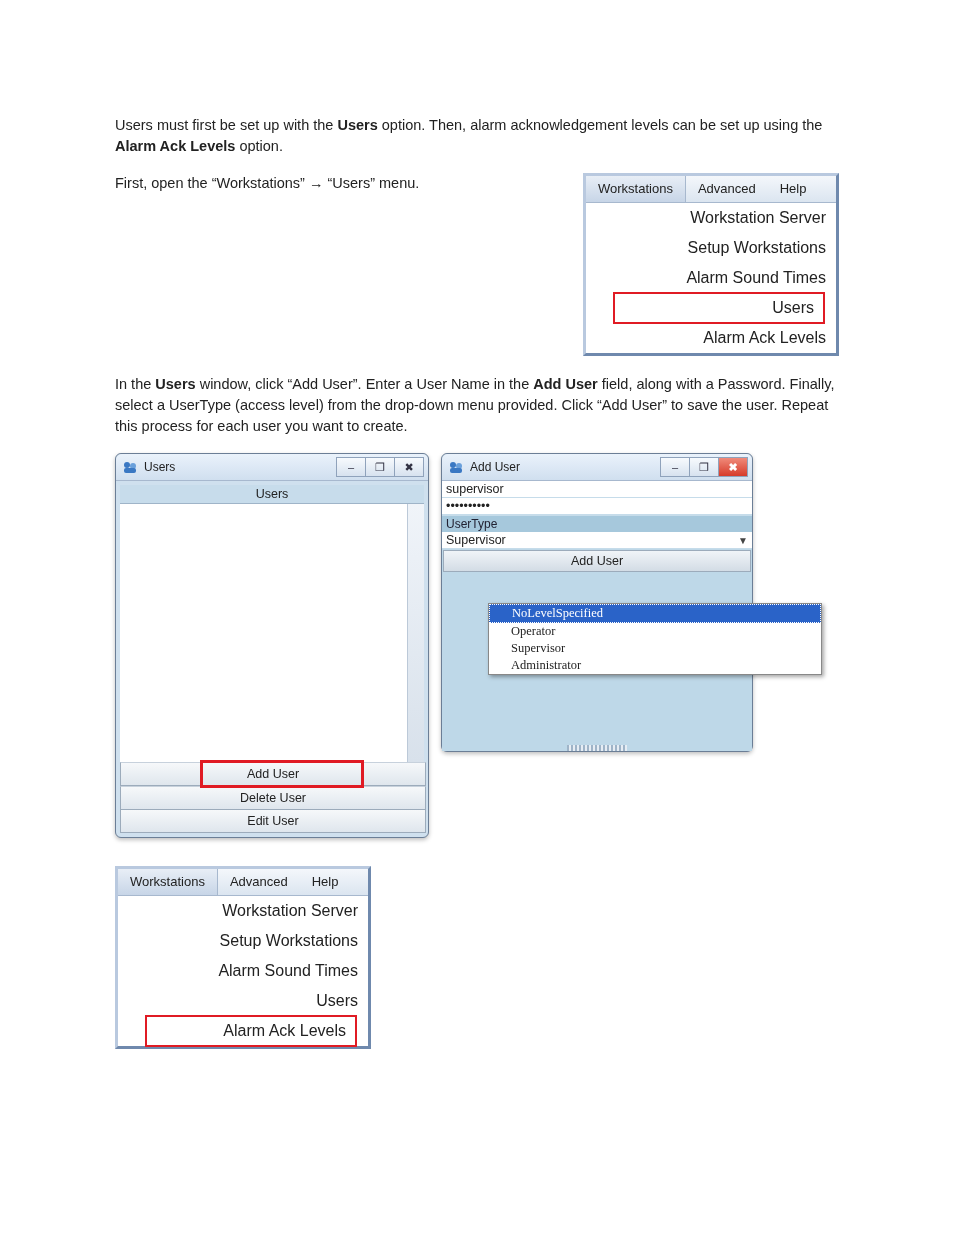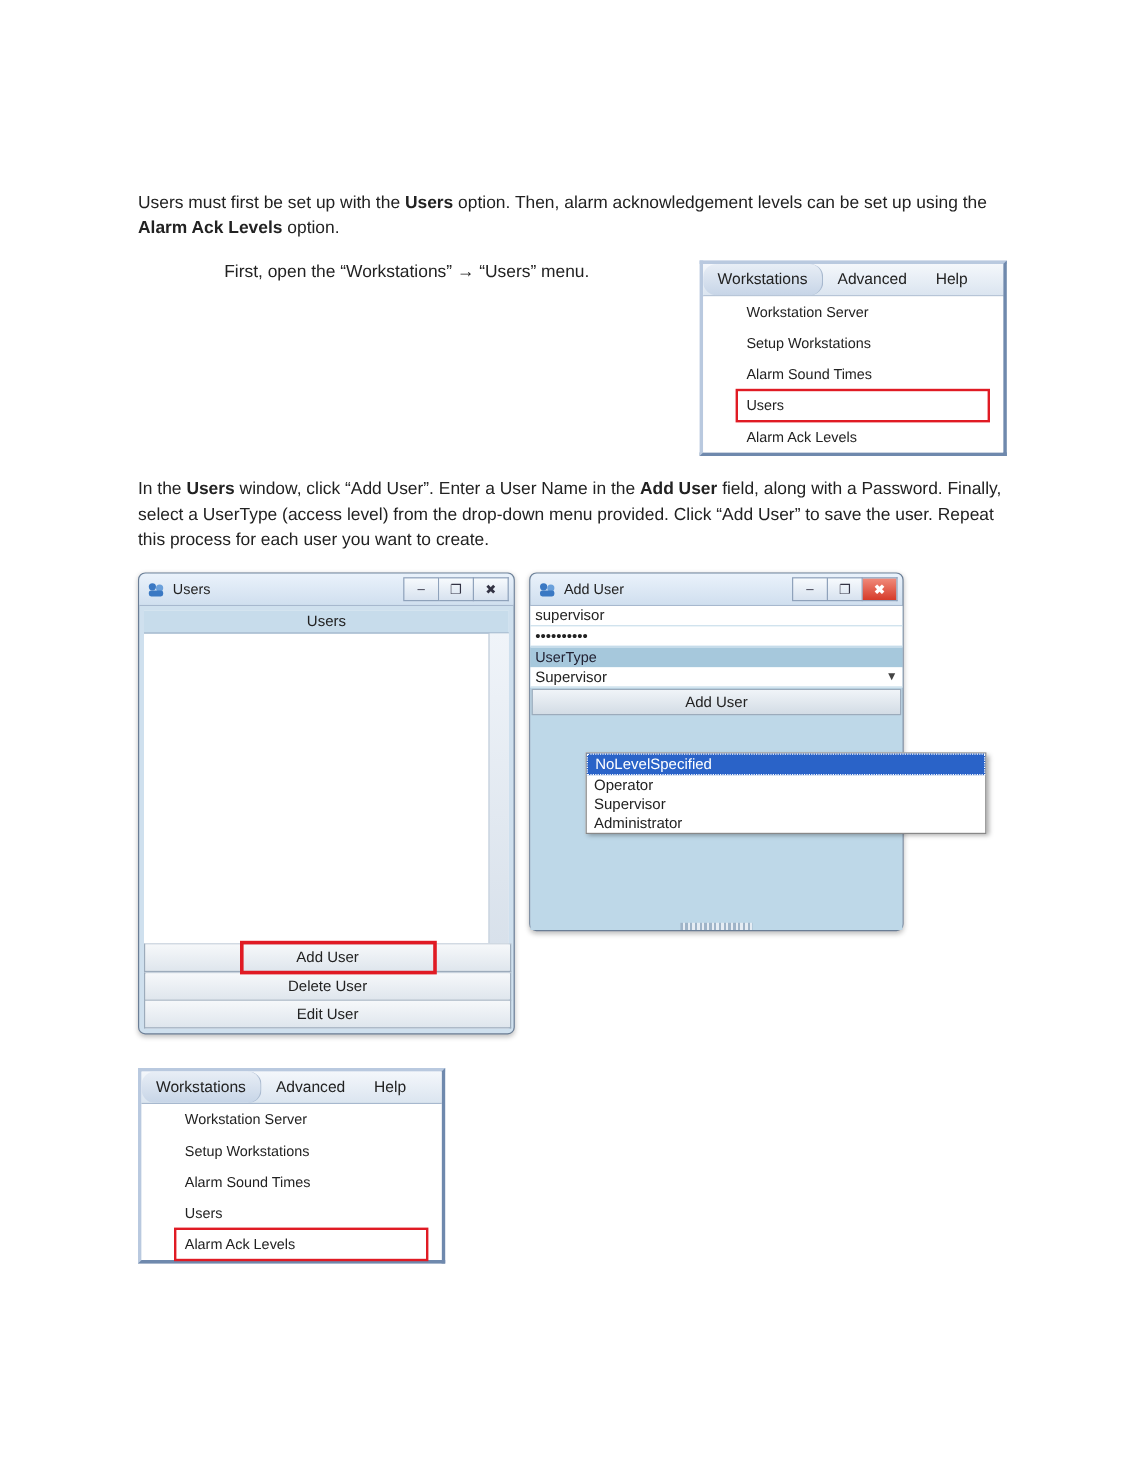--- a/index.html
+++ b/index.html
@@ -6,26 +6,25 @@
     margin: 0;
     background: #fff;
     font-family: "Segoe UI", Tahoma, Arial, sans-serif;
     font-size: 15px;
     color: #222;
     width: 954px;
   }
   .page {
     padding: 115px 115px 0 115px;
     box-sizing: border-box;
-    margin-top: 44px;
   }
   .para { line-height: 1.45; margin: 0 0 16px 0; font-size: 14.5px; }
   .arrow { font-weight: normal; }
   .row { display: flex; align-items: flex-start; margin-bottom: 18px; }
-  .row .txt { flex: 1; padding-right: 20px; text-align: center; }
+  .row .txt { flex: 1; padding-right: 20px; }
 
   
   .menu-shot {
     width: 250px;
     border: 3px solid #b9c9df;
     border-right-color: #6f89ad;
     border-bottom-color: #6f89ad;
     background: #fff;
     position: relative;
   }
@@ -35,30 +34,30 @@
     border-bottom: 1px solid #a7b8ce;
   }
   .menubar-item {
     padding: 5px 12px 6px;
     font-size: 13px;
     color: #222;
   }
   .menubar-item.open {
     background: linear-gradient(#e8eef6,#c7d5e7);
     border-right: 1px solid #a7b8ce;
-    border-radius: 11px;
   }
   .menu-drop {
     background: #fff;
   }
   .menu-drop-item {
     padding: 6px 10px 6px 36px;
-    font-size: 12px;
+    font-size: 16px;
     color: #222;
     position: relative;
+    text-align: right;
   }
   .menu-drop-item.hl {
     outline: 2px solid #e01b24;
     outline-offset: -1px;
     margin: 0 12px 0 28px;
     padding-left: 8px;
   }
   .menu-drop-item.hl .label { }
 
   
@@ -181,21 +180,21 @@
   .aclient .bluearea { height:170px; position:relative; }
 
   .dropdown {
     position:absolute;
     top:30px; left:46px; right:-70px;
     background:#fff;
     border:1px solid #888;
     box-shadow: 2px 2px 4px rgba(0,0,0,.35);
     font-size:12.5px;
   }
-  .dropdown .opt { padding:1px 6px; color:#222; }
+  .dropdown .opt { padding:1px 22px; color:#222;font-family:Liberation Serif, serif; }
   .dropdown .opt.sel {
     background:#2a63c8;
     color:#fff;
     border:1px dotted #fff;
   }
 
   .grabber {
     height:6px; margin:2px auto 0;
     width:60px;
     background: repeating-linear-gradient(90deg,#9fb4c8 0 2px,#e6edf4 2px 4px);

